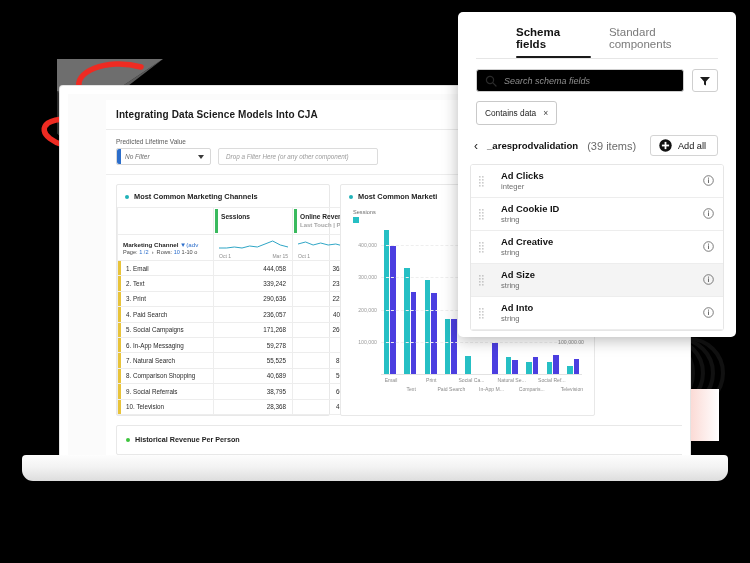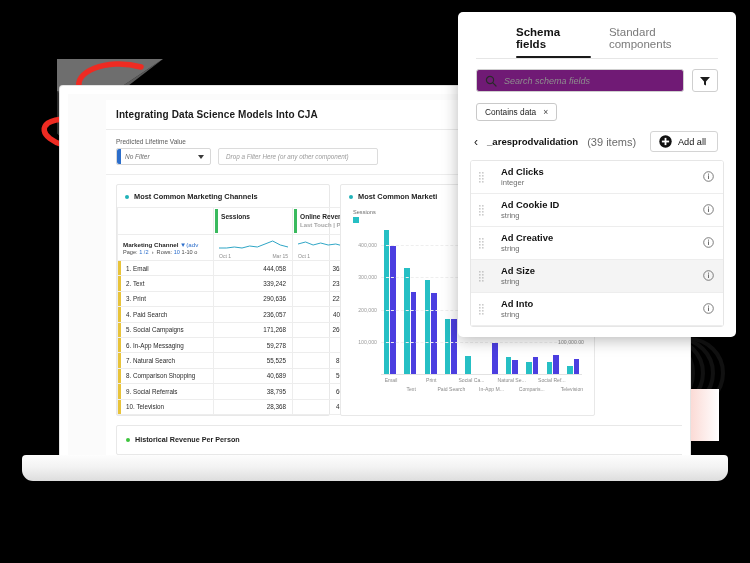--- a/index.html
+++ b/index.html
@@ -149,32 +149,32 @@
   .schema-tab { font-size:11.5px; color:#7a7a7a; padding-bottom:8px; position:relative; }
   .schema-tab.active { color:#111; font-weight:bold;margin-left:40px; }
   .schema-tab.active::after {
     content:""; position:absolute; left:0; right:0; bottom:0; height:2.5px; background:#1a1a1a; border-radius:2px;
   }
   .schema-tabs-rule { margin:0 18px; border-bottom:1px solid #e6e6e6; }
 
   .schema-search-row { display:flex; gap:8px; padding:10px 18px 0 18px; align-items:center; }
   .search-box {
     flex:1; height:23px; border:1px solid #cfcfcf; border-radius:3px;
-    display:flex; align-items:center; gap:7px; padding:0 8px; background:#701a75;
+    display:flex; align-items:center; gap:7px; padding:0 8px; background:#000000;
   }
   .search-text { font-size:9px; color:#8e8e8e; font-style:italic; }
   .filter-btn {
     width:26px; height:23px; border:1px solid #cfcfcf; border-radius:3px;
     display:flex; align-items:center; justify-content:center; background:#fff;
   }
 
   .chip-row { padding:9px 18px 0 18px; }
   .chip {
     display:inline-flex; align-items:center; gap:7px;
-    height:18px; padding:0 8px; border:1px solid #c9c9c9; border-radius:3px;
+    height:24px; padding:0 8px; border:1px solid #c9c9c9; border-radius:3px;
     font-size:8.3px; color:#222;
   }
   .chip-x { font-size:8.5px; color:#444; }
 
   .group-row {
     display:flex; align-items:center; gap:9px;
     padding:10px 18px 8px 16px;
   }
   .group-back { font-size:12px; color:#222; line-height:1; }
   .group-name { font-size:9.6px; font-weight:bold; color:#111; }

